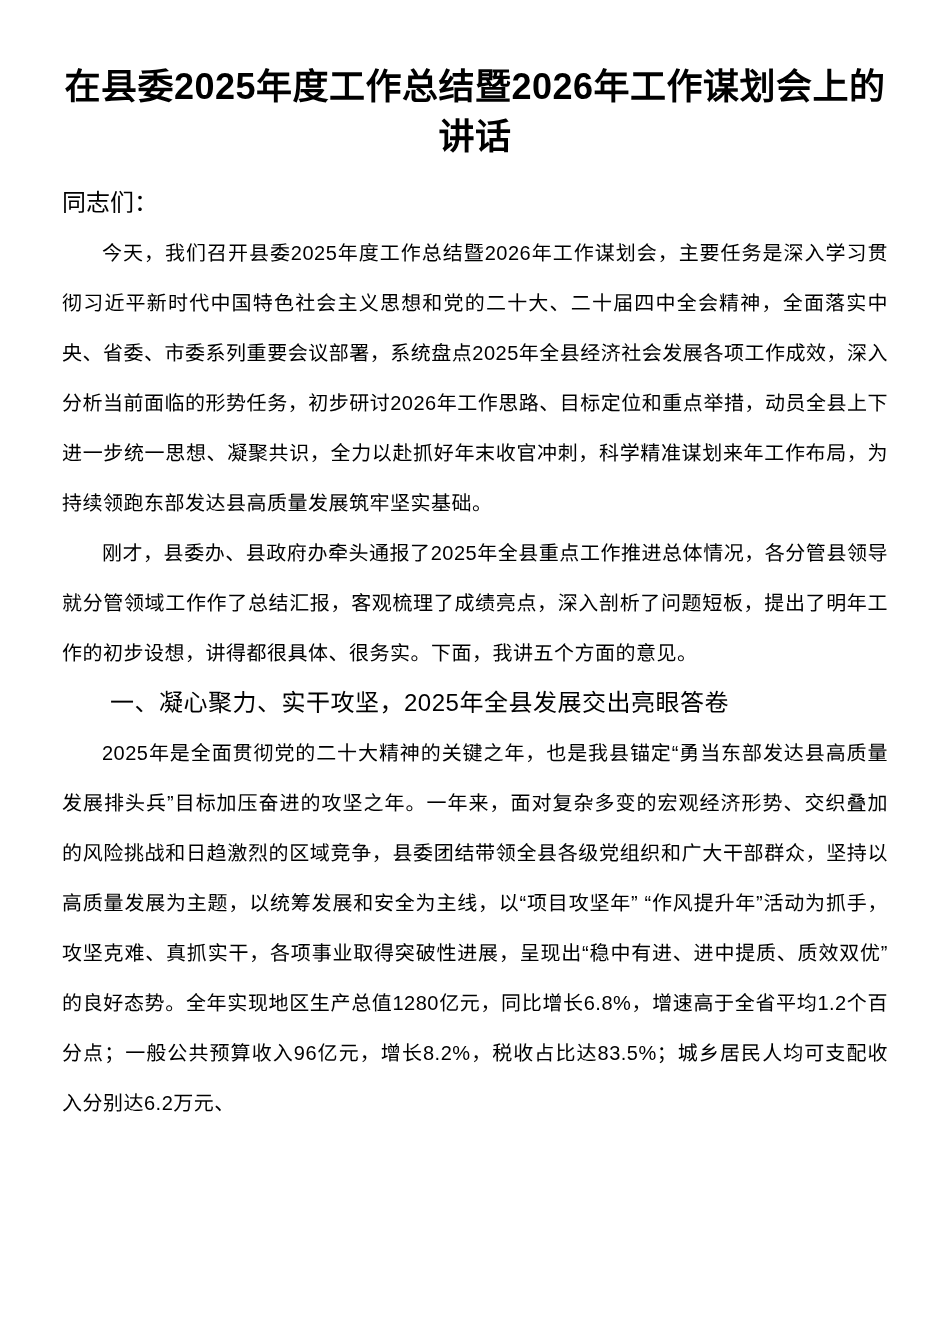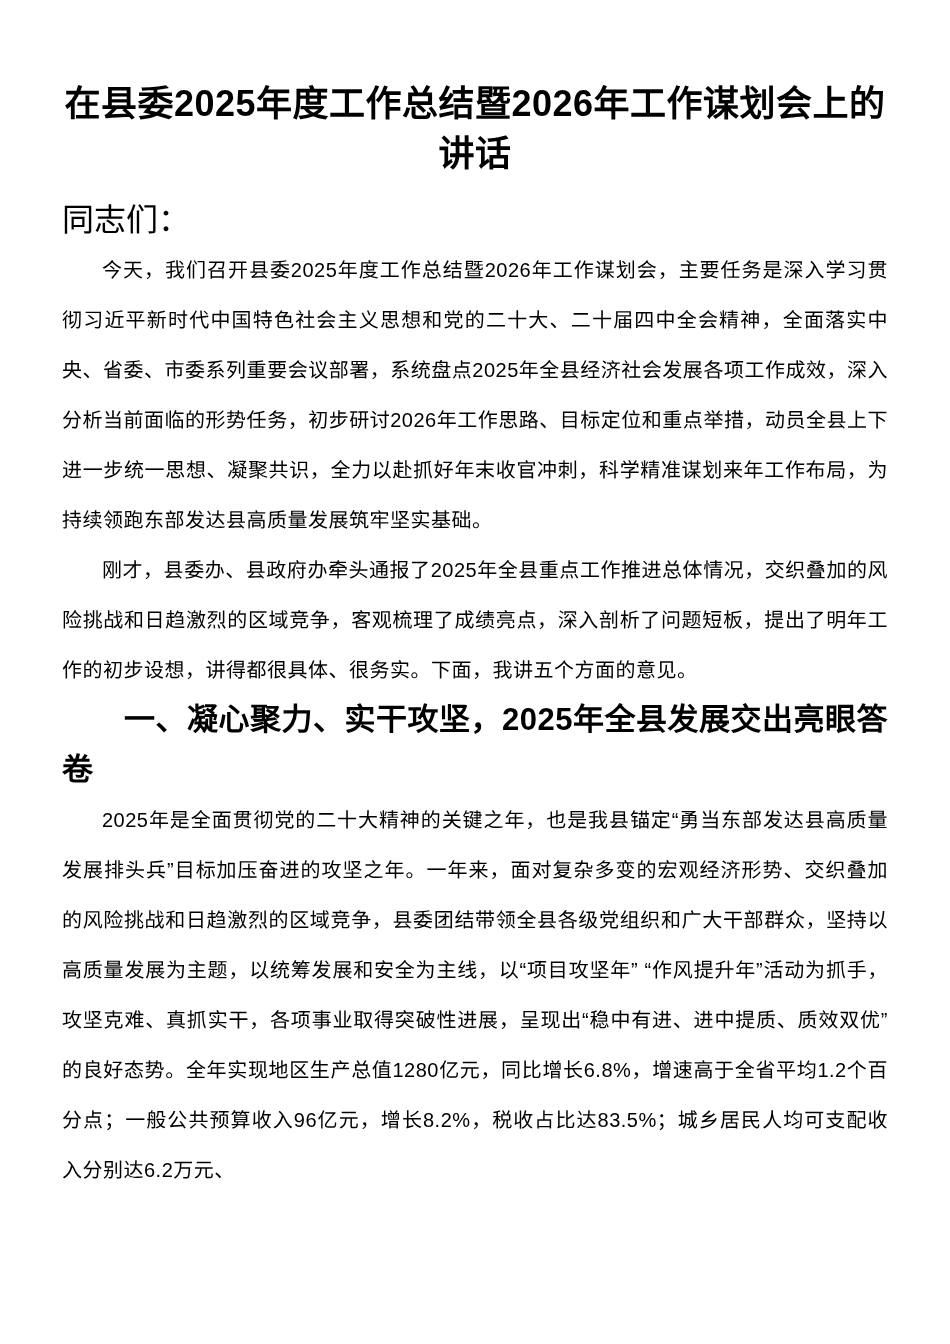--- a/index.html
+++ b/index.html
@@ -12,61 +12,61 @@
     height: 1344px;
     overflow: hidden;
     font-family: "Liberation Sans", "DejaVu Sans", sans-serif;
     color: #000000;
   }
   .page {
     box-sizing: border-box;
     width: 950px;
     min-height: 1344px;
     background: #ffffff;
-    padding: 79px 62px 40px 62px;
+    padding: 62px 62px 40px 62px;
   }
   .doc-title {
     margin: 0 0 16px 0;
     font-size: 36px;
     line-height: 50px;
     font-weight: 700;
     text-align: center;
     letter-spacing: 0.5px;
   }
   .salutation {
     margin: 0;
-    font-size: 32px;
+    font-size: 24px;
     line-height: 50px;
     text-indent: 0;
   }
   .body-para {
     margin: 0;
     font-size: 20px;
     line-height: 50px;
     text-indent: 2em;
     text-align: justify;
     letter-spacing: 0.5px;
   }
   .section-heading {
     margin: 0;
-    font-size: 31px;
+    font-size: 24px;
     line-height: 50px;
     text-indent: 2em;
-    font-weight: 700;
+    font-weight: 400;
     letter-spacing: 0.5px;
   }
 </style>
 </head>
 <body>
 
 <div class="page">
   <h1 class="doc-title">在县委2025年度工作总结暨2026年工作谋划会上的讲话</h1>
 
   <p class="salutation">同志们：</p>
 
   <p class="body-para">今天，我们召开县委2025年度工作总结暨2026年工作谋划会，主要任务是深入学习贯彻习近平新时代中国特色社会主义思想和党的二十大、二十届四中全会精神，全面落实中央、省委、市委系列重要会议部署，系统盘点2025年全县经济社会发展各项工作成效，深入分析当前面临的形势任务，初步研讨2026年工作思路、目标定位和重点举措，动员全县上下进一步统一思想、凝聚共识，全力以赴抓好年末收官冲刺，科学精准谋划来年工作布局，为持续领跑东部发达县高质量发展筑牢坚实基础。</p>
 
-  <p class="body-para">刚才，县委办、县政府办牵头通报了2025年全县重点工作推进总体情况，交织叠加的风险挑战和日趋激烈的区域竞争，客观梳理了成绩亮点，深入剖析了问题短板，提出了明年工作的初步设想，讲得都很具体、很务实。下面，我讲五个方面的意见。</p>
+  <p class="body-para">刚才，县委办、县政府办牵头通报了2025年全县重点工作推进总体情况，各分管县领导就分管领域工作作了总结汇报，客观梳理了成绩亮点，深入剖析了问题短板，提出了明年工作的初步设想，讲得都很具体、很务实。下面，我讲五个方面的意见。</p>
 
   <p class="section-heading">一、凝心聚力、实干攻坚，2025年全县发展交出亮眼答卷</p>
 
   <p class="body-para">2025年是全面贯彻党的二十大精神的关键之年，也是我县锚定“勇当东部发达县高质量发展排头兵”目标加压奋进的攻坚之年。一年来，面对复杂多变的宏观经济形势、交织叠加的风险挑战和日趋激烈的区域竞争，县委团结带领全县各级党组织和广大干部群众，坚持以高质量发展为主题，以统筹发展和安全为主线，以“项目攻坚年” “作风提升年”活动为抓手，攻坚克难、真抓实干，各项事业取得突破性进展，呈现出“稳中有进、进中提质、质效双优”的良好态势。全年实现地区生产总值1280亿元，同比增长6.8%，增速高于全省平均1.2个百分点；一般公共预算收入96亿元，增长8.2%，税收占比达83.5%；城乡居民人均可支配收入分别达6.2万元、</p>
 </div>
 
 </body></html>

